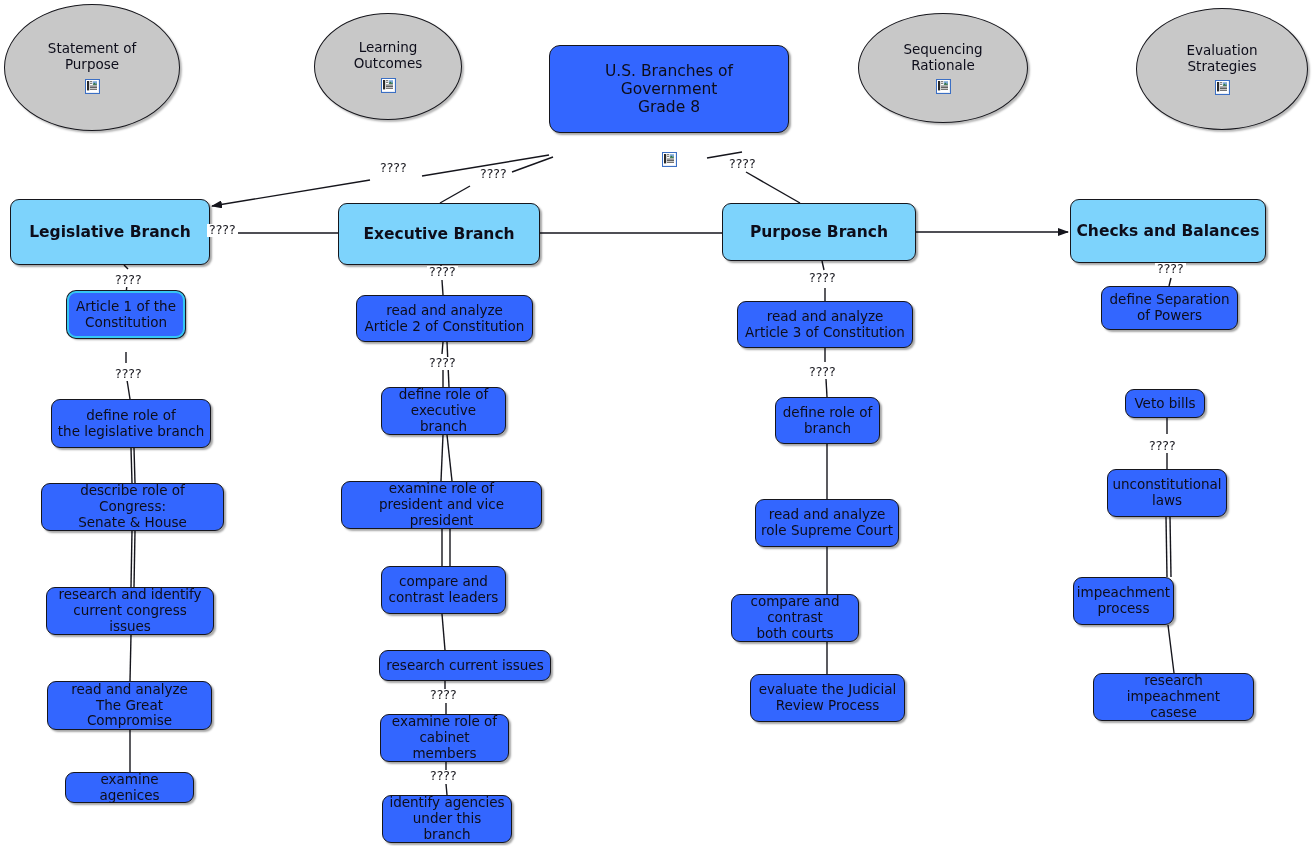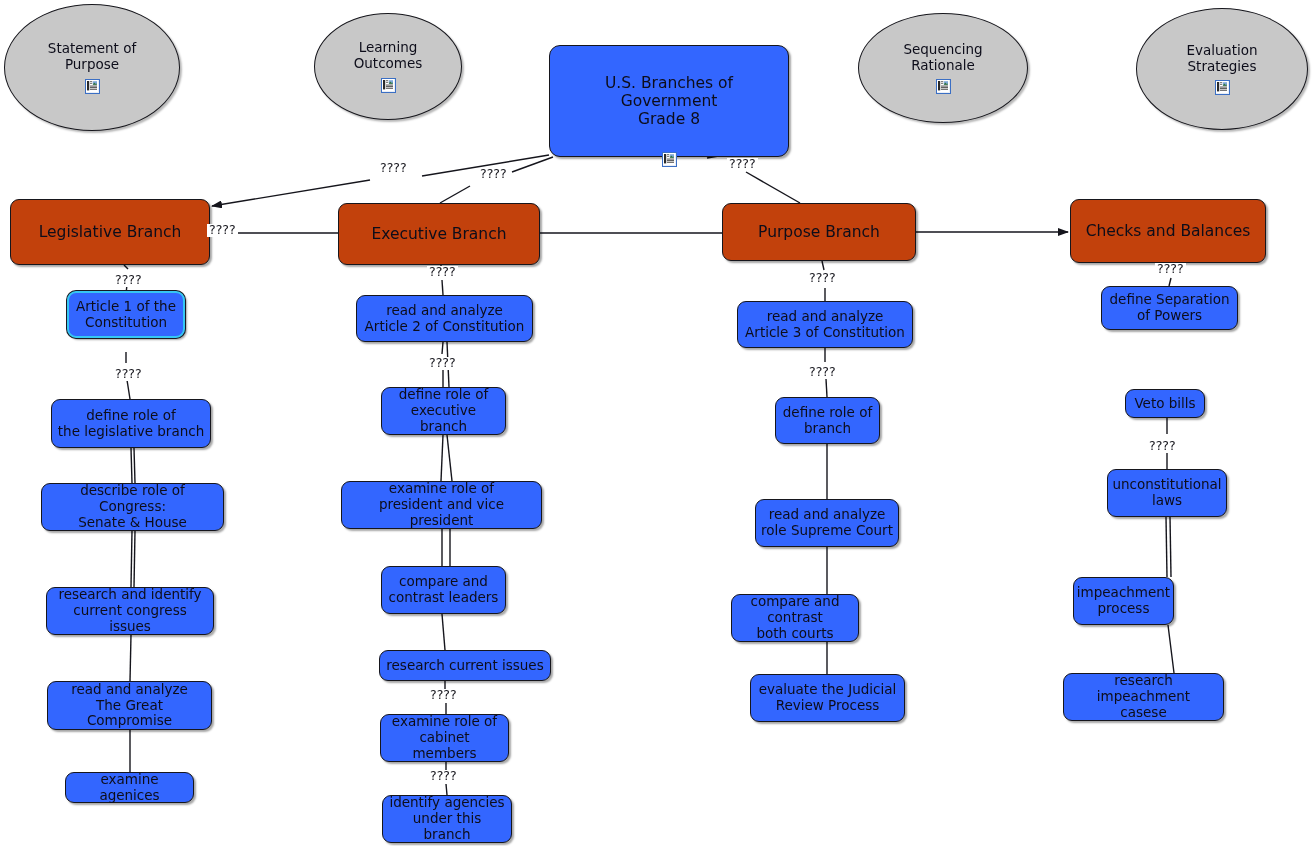--- a/index.html
+++ b/index.html
@@ -42,22 +42,23 @@
   .node-box {
     border: 1.4px solid #16161c;
     border-radius: 9px;
     box-shadow: 2px 2px 2px rgba(0,0,0,0.35);
   }
   .node-blue {
     background: #3366ff;
     font-size: 13.5px;
   }
   .node-red {
-    background: #c2410c;
+    background: #7dd3fc;
     font-size: 15.5px;
+    font-weight: bold;
   }
   .node-main {
     background: #3366ff;
     font-size: 15.5px;
     border-radius: 11px;
   }
   .node-selected {
     border: 2.2px solid #36c6f4;
     box-shadow: 0 0 0 1px #1a1a22, 2px 2px 2px rgba(0,0,0,0.35);
   }
@@ -219,21 +220,21 @@
             <path d="M6.8 4.8 L8.2 2.6 L9.3 4.0 L10.1 3.2 L11 4.8 Z" fill="#2a6e2a"></path>
             <rect x="4" y="1.3" width="2.2" height="0.8" fill="#4a4a4a"></rect>
             <rect x="4" y="2.9" width="2.2" height="0.8" fill="#4a4a4a"></rect>
             <rect x="4" y="5.6" width="7" height="0.9" fill="#3a3a3a"></rect>
             <rect x="4" y="7.2" width="7" height="0.9" fill="#3a3a3a"></rect>
             <rect x="4" y="8.8" width="7" height="0.9" fill="#3a3a3a"></rect>
           </svg></span></div>
     </div>
 
   <div id="main-node-holder">
-      <div class="node node-box node-main" style="left: 549px; top: 45px; width: 240px; height: 112px;"><span class="node-label">U.S. Branches of Government
+      <div class="node node-box node-main" style="left: 549px; top: 45px; width: 240px; height: 88px;"><span class="node-label">U.S. Branches of Government
 Grade 8</span></div>
       <span class="doc-icon" style="left: 661.5px; top: 152px;">
         <svg viewBox="0 0 12 12" width="12" height="12">
           <rect x="0" y="0" width="12" height="12" fill="#ffffff"></rect>
           <rect x="1" y="1" width="2.2" height="9.4" fill="#2a2a2a"></rect>
           <rect x="6.8" y="1.2" width="4.2" height="3.6" fill="#7fa8d8"></rect>
           <path d="M6.8 4.8 L8.2 2.6 L9.3 4.0 L10.1 3.2 L11 4.8 Z" fill="#2a6e2a"></path>
           <rect x="4" y="1.3" width="2.2" height="0.8" fill="#4a4a4a"></rect>
           <rect x="4" y="2.9" width="2.2" height="0.8" fill="#4a4a4a"></rect>
           <rect x="4" y="5.6" width="7" height="0.9" fill="#3a3a3a"></rect>
@@ -285,21 +286,21 @@
 both courts</span></div>
       <div class="node node-box node-blue" style="left: 750px; top: 674px; width: 155px; height: 48px;"><span class="node-label">evaluate the Judicial
 Review Process</span></div>
       <div class="node node-box node-blue" style="left: 1101px; top: 286px; width: 137px; height: 44px;"><span class="node-label">define Separation
 of Powers</span></div>
       <div class="node node-box node-blue" style="left: 1125px; top: 389px; width: 80px; height: 29px;"><span class="node-label">Veto bills</span></div>
       <div class="node node-box node-blue" style="left: 1107px; top: 469px; width: 120px; height: 48px;"><span class="node-label">unconstitutional
 laws</span></div>
       <div class="node node-box node-blue" style="left: 1073px; top: 577px; width: 101px; height: 48px;"><span class="node-label">impeachment
 process</span></div>
-      <div class="node node-box node-blue" style="left: 1063px; top: 673px; width: 161px; height: 48px;"><span class="node-label">research impeachment
+      <div class="node node-box node-blue" style="left: 1093px; top: 673px; width: 161px; height: 48px;"><span class="node-label">research impeachment
 casese</span></div>
     </div>
 
   <div id="edge-labels">
       <div class="edge-label" style="left: 378px; top: 162px;">????</div>
       <div class="edge-label" style="left: 478px; top: 168px;">????</div>
       <div class="edge-label" style="left: 727px; top: 158px;">????</div>
       <div class="edge-label" style="left: 207px; top: 224px;">????</div>
       <div class="edge-label" style="left: 113px; top: 274px;">????</div>
       <div class="edge-label" style="left: 113px; top: 368px;">????</div>

